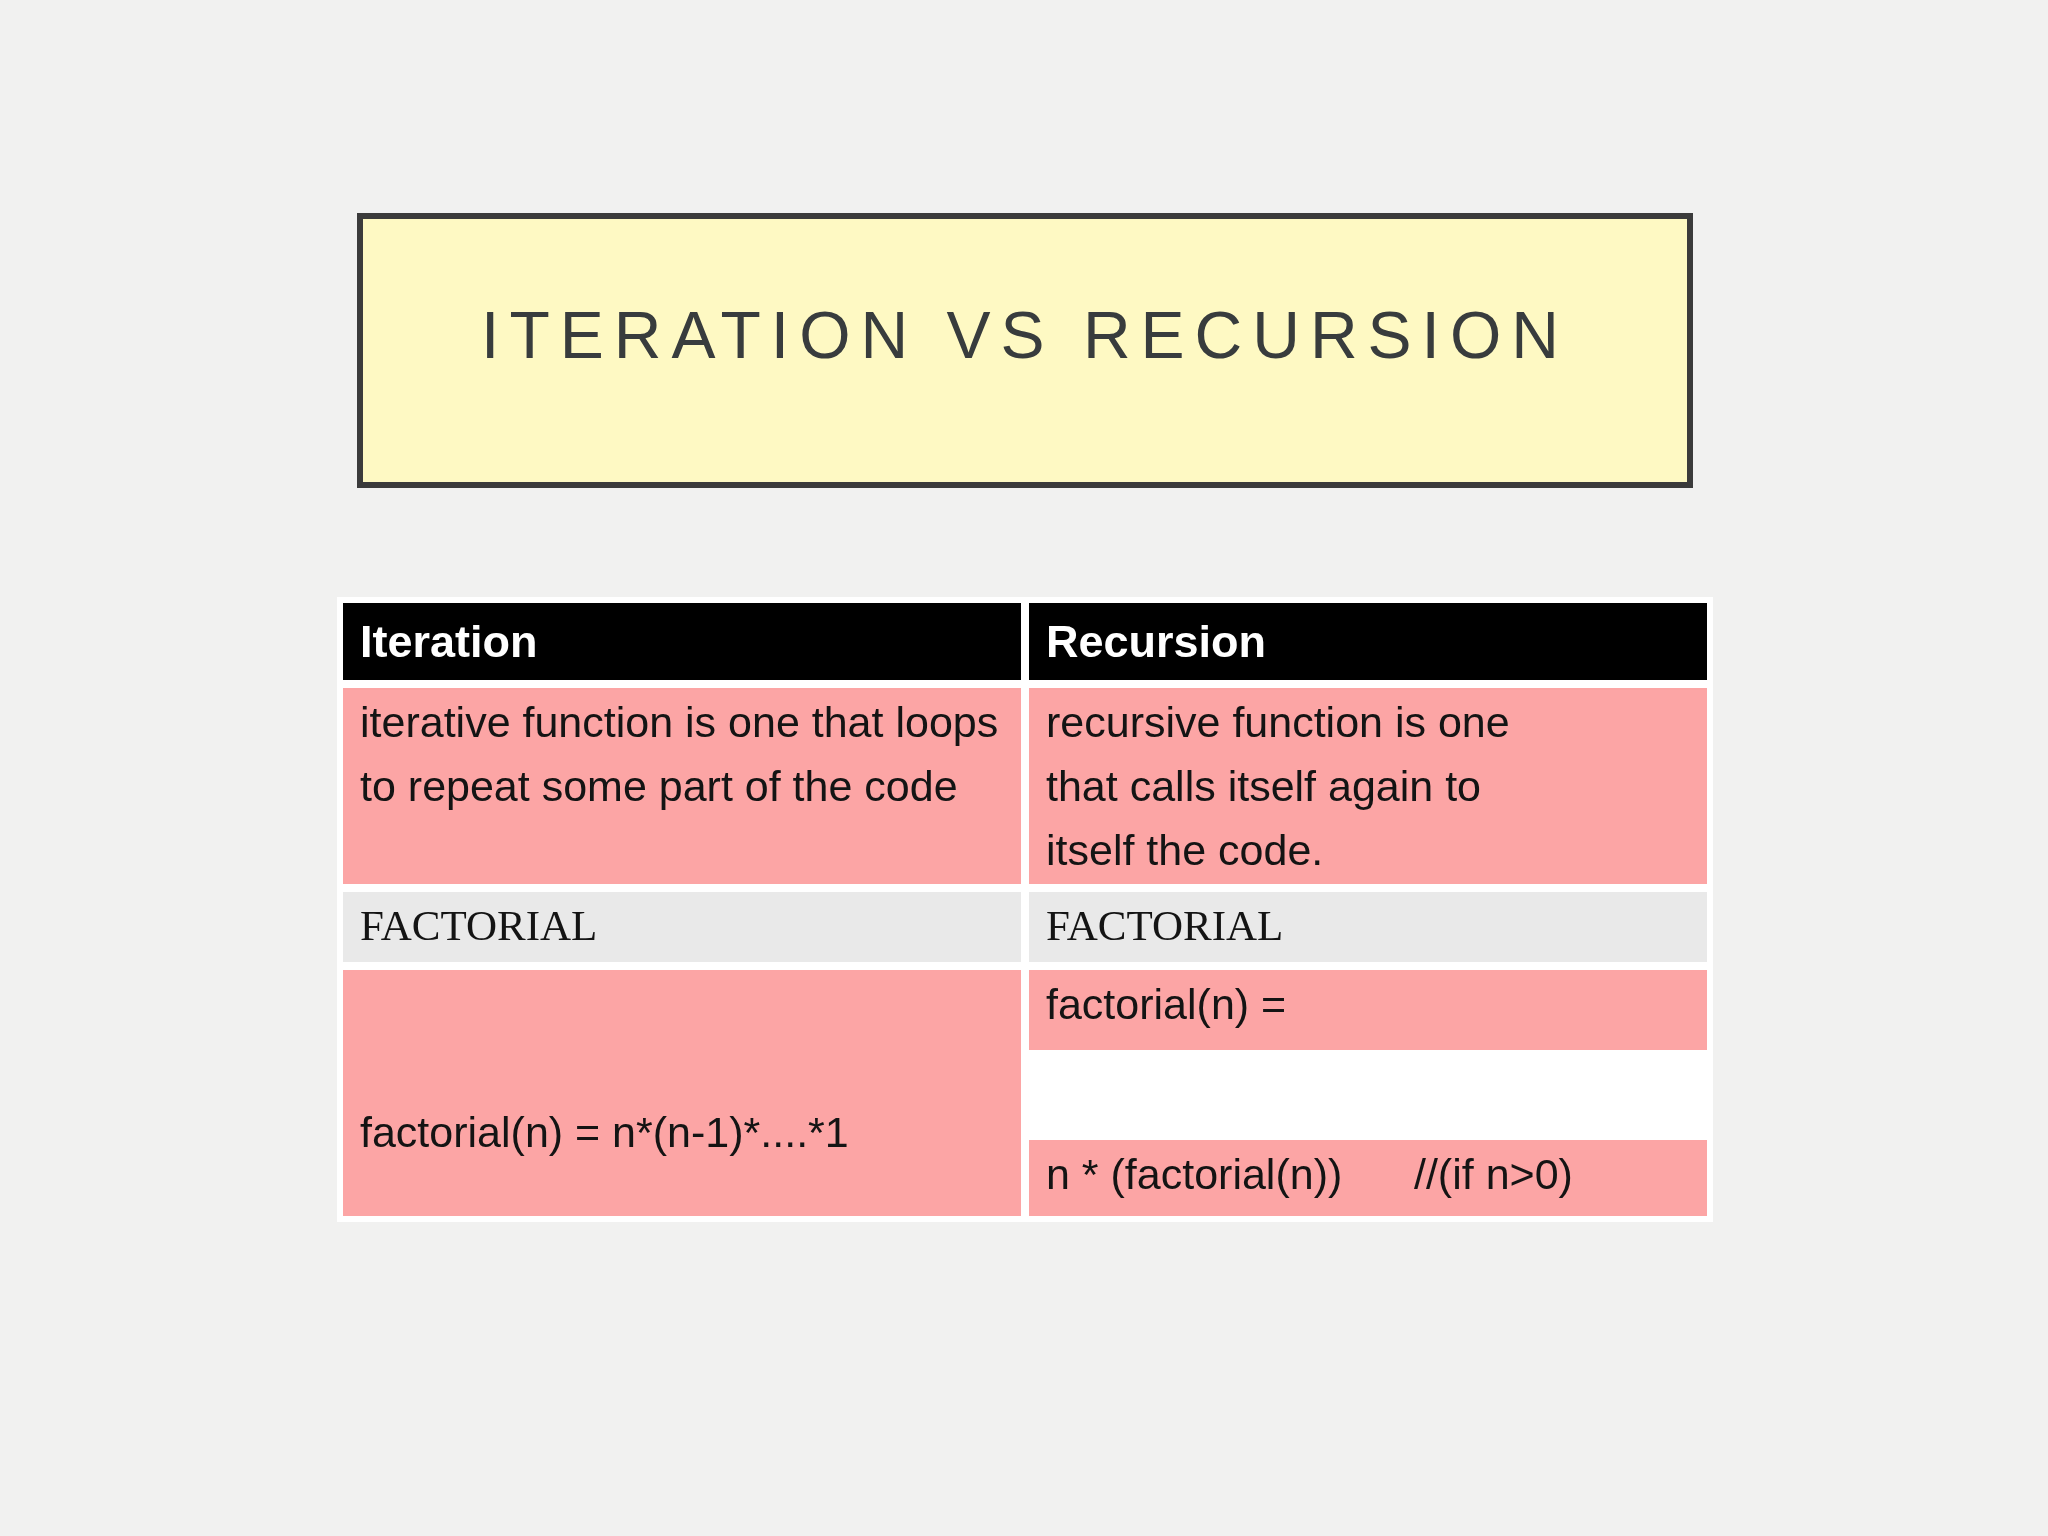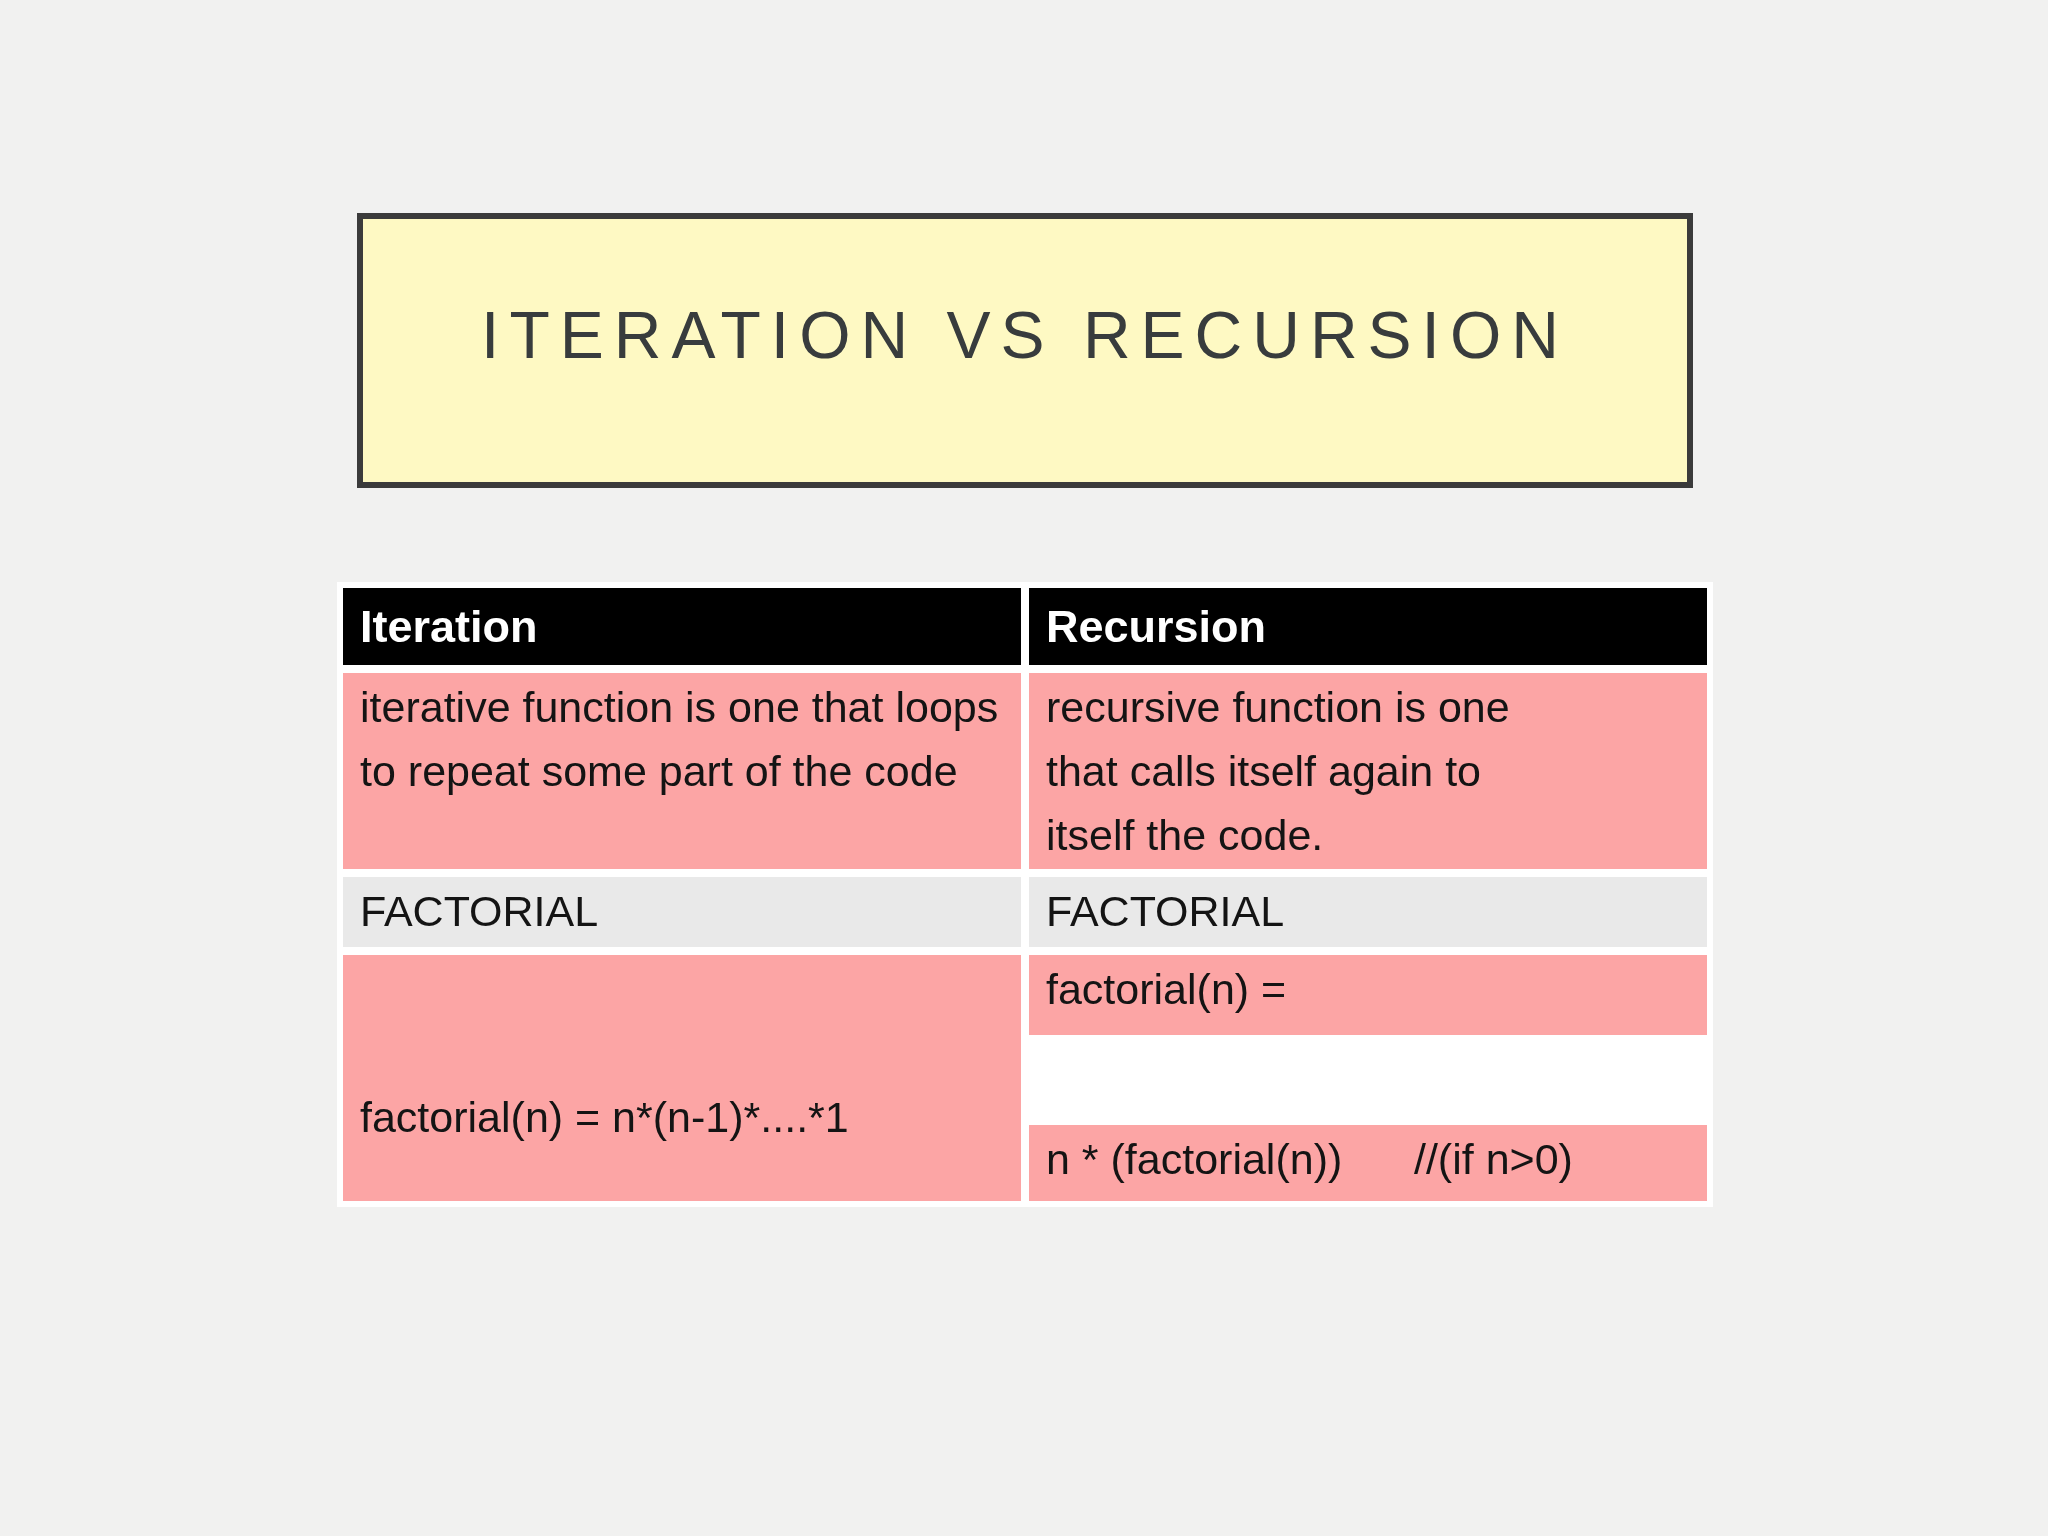--- a/index.html
+++ b/index.html
@@ -36,21 +36,21 @@
     font-weight: 300;
     letter-spacing: 10px;
     color: #383c3d;
     white-space: nowrap;
   }
 
   
   .cmp-table {
     position: absolute;
     left: 337px;
-    top: 582px;
+    top: 597px;
     width: 1364px;
     height: 613px;
     box-sizing: content-box;
     border: 6px solid #ffffff;
     background: #ffffff;
     display: grid;
     grid-template-columns: 678px 678px;
     grid-template-rows: 77px 196px 70px 80px 74px 76px;
     column-gap: 8px;
     row-gap: 8px;
@@ -67,21 +67,21 @@
   .cell.header {
     background: #000000;
     color: #ffffff;
     font-weight: bold;
     font-size: 45px;
     display: flex;
     align-items: center;
     padding-top: 0;
   }
   .cell.band-dark  { background: #fca5a5; }
-  .cell.band-light { background: #e9e9e9; }
+  .cell.band-light { background: #e9e9e9; font-family: Liberation Serif, serif; }
   .cell.def-recursion { padding-right: 130px; }
   .cell.merged { grid-row: 4 / 7; grid-column: 1; }
   .r4 { grid-row: 4; grid-column: 2; }
   .r5 { grid-row: 5; grid-column: 2; }
   .r6 { grid-row: 6; grid-column: 2; }
 </style>
 </head>
 <body>
 
 <div class="slide">

